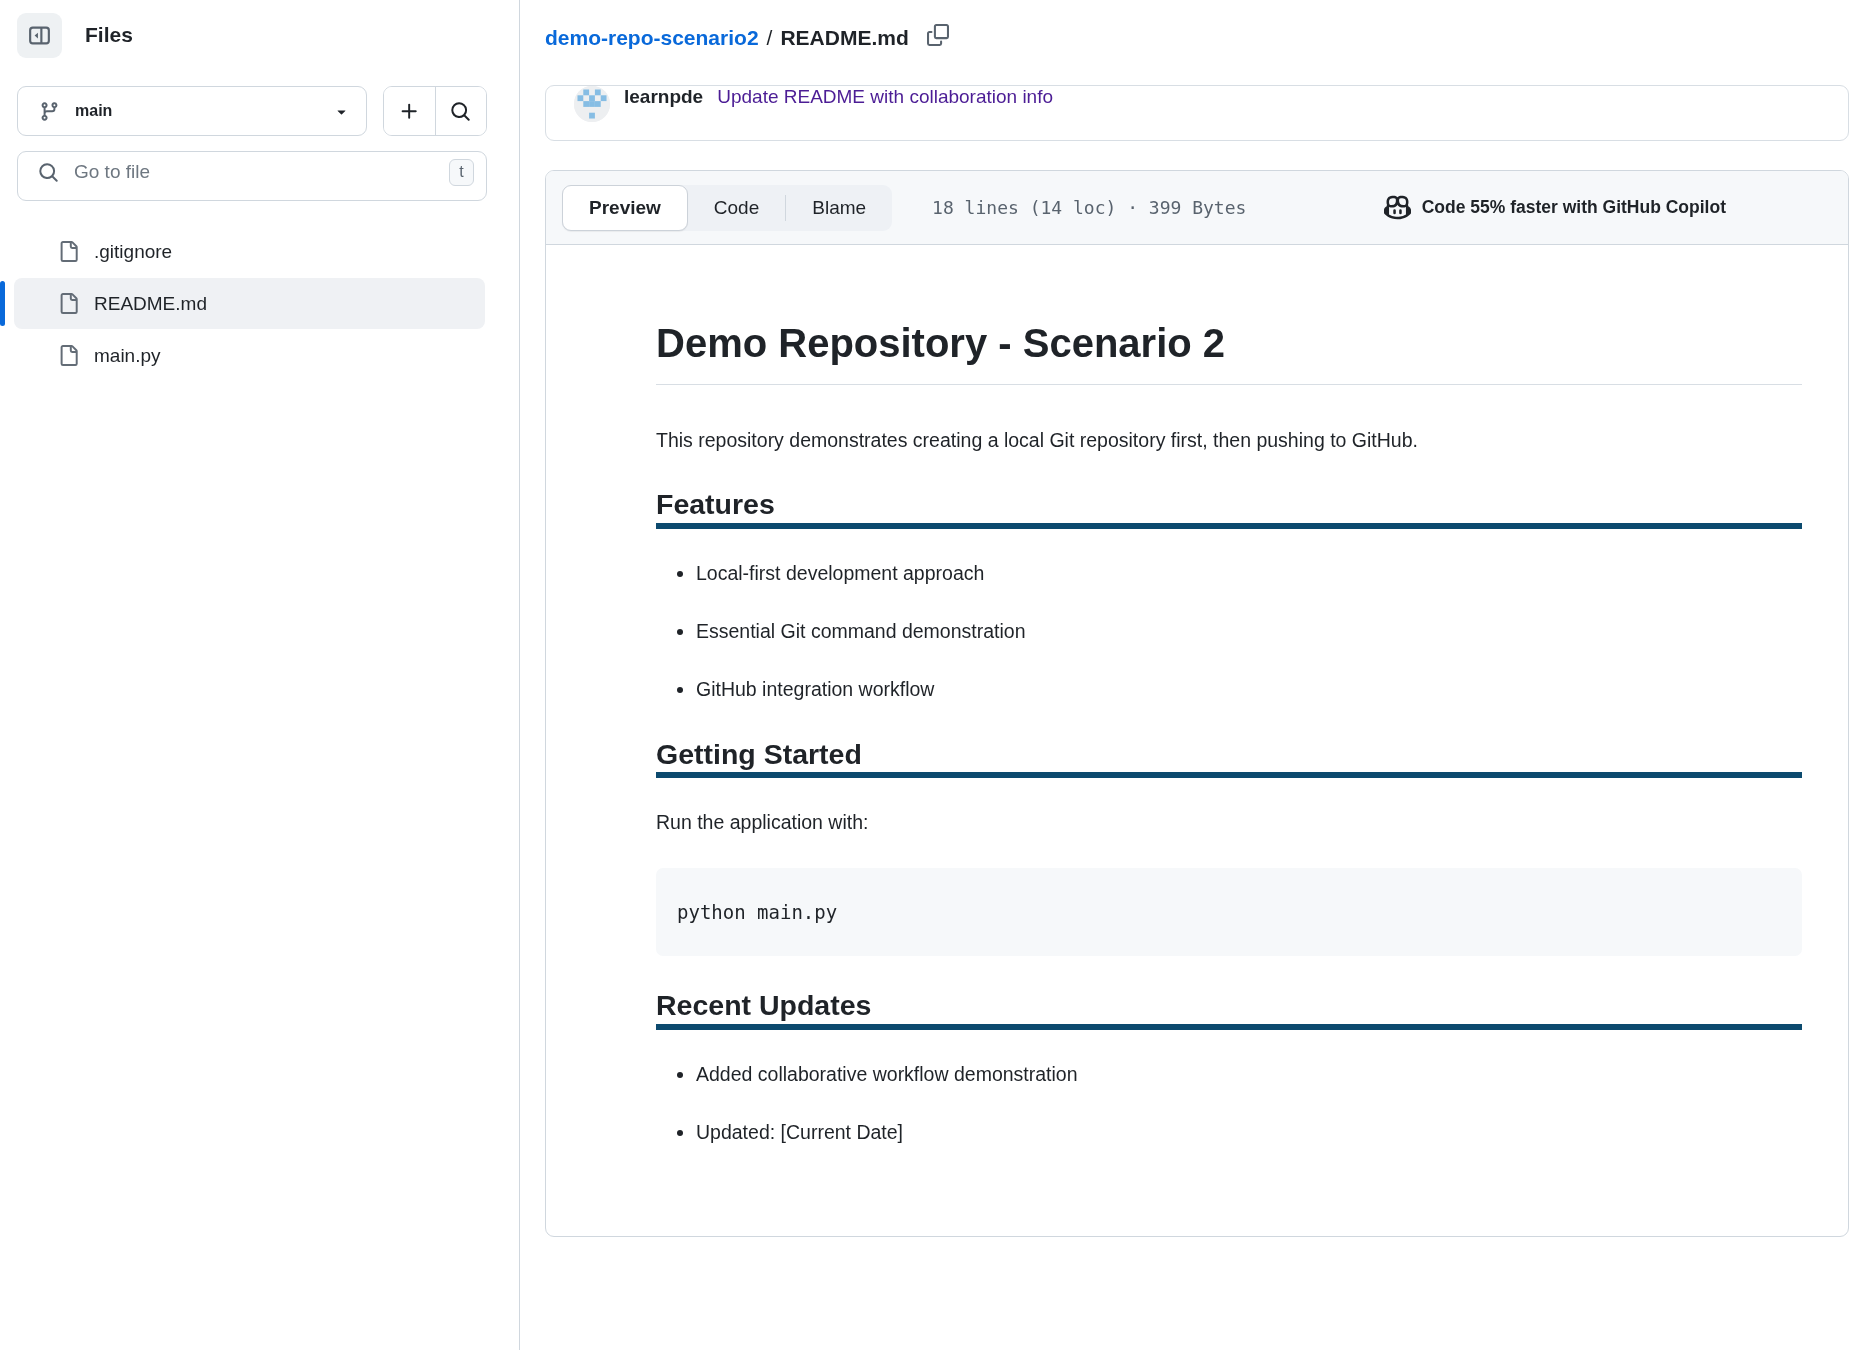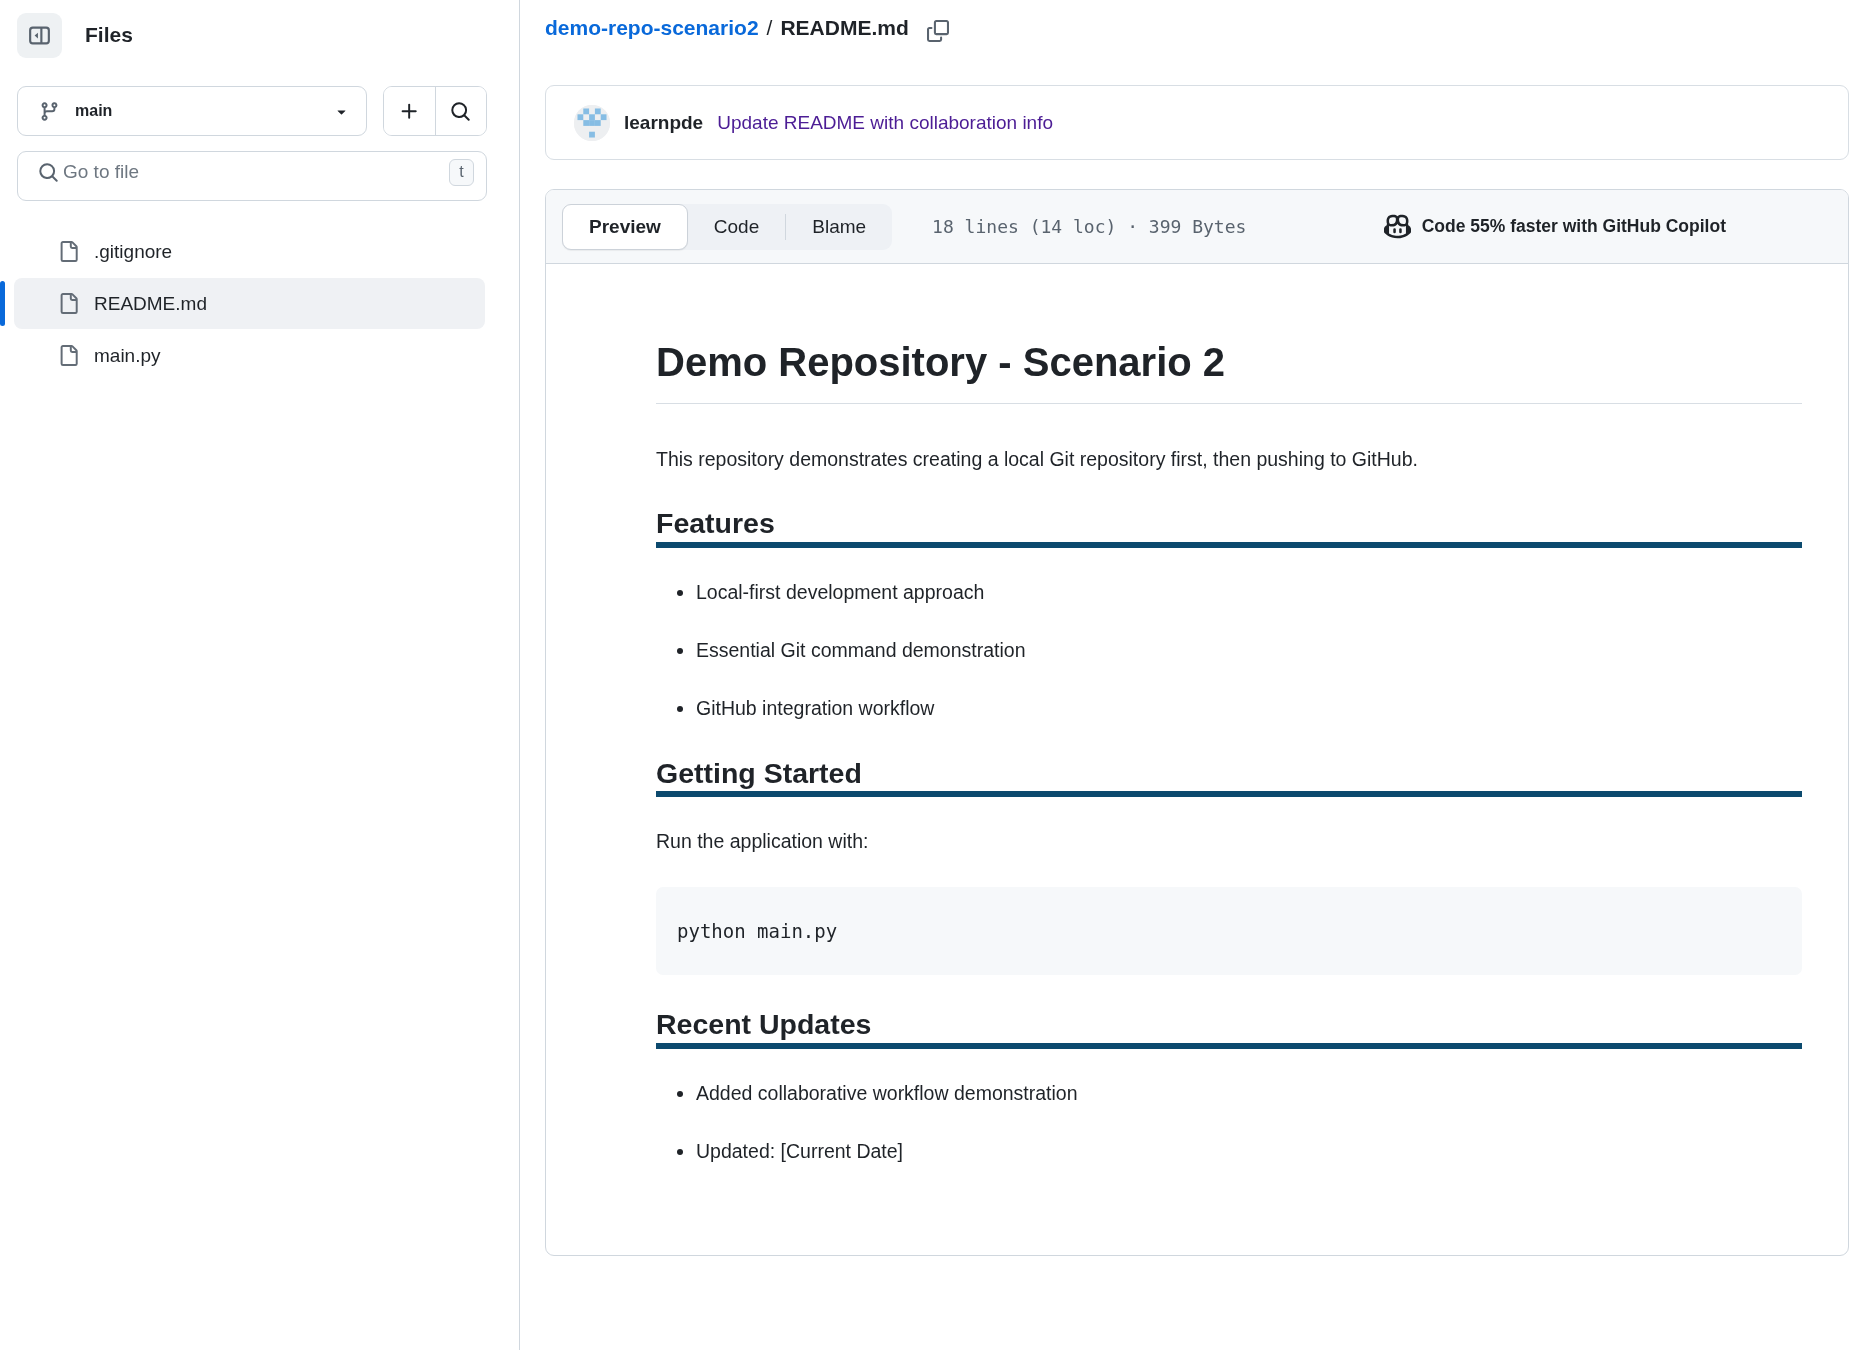--- a/index.html
+++ b/index.html
@@ -15,42 +15,42 @@
   .sidebar-title { font-size:21px; font-weight:700; }
   .branch-row { display:flex; gap:16px; height:50px; margin-bottom:15px; }
   .branch-select { flex:1; display:flex; align-items:center; gap:15px; background:#fff;
     border:1px solid #d0d7de; border-radius:9px; padding:0 16px 0 21px; cursor:pointer; }
   .branch-label { font-size:16px; font-weight:600; color:#1f2328; }
   .caret { margin-left:auto; }
   .btn-group { width:104px; display:flex; border:1px solid #d0d7de; border-radius:9px; overflow:hidden; background:#fff; }
   .btn-group button { flex:1; background:#fff; border:none; display:flex; align-items:center; justify-content:center; cursor:pointer; }
   .btn-group button + button { border-left:1px solid #d0d7de; }
   .goto { position:relative; height:50px; border:1px solid #d0d7de; border-radius:9px;
-    display:flex; align-items:center; gap:4px; padding:0 12px 8px 20px; margin-bottom:25px; background:#fff; }
+    display:flex; align-items:center; gap:15px; padding:0 12px 8px 20px; margin-bottom:25px; background:#fff; }
   .goto input { flex:1; border:none; outline:none; font-size:19px; font-family:inherit; color:#1f2328; background:transparent; }
   .goto input::placeholder { color:#6e7781; }
   .kbd { min-width:25px; height:27px; border:1px solid #d0d7de; border-radius:6px; background:#f6f8fa;
     color:#59636e; font-size:16px; display:flex; align-items:center; justify-content:center; padding:0 5px; }
   .file-tree { list-style:none; }
   .tree-row { position:relative; height:51px; display:flex; align-items:center; gap:15px;
     padding-left:44px; margin:1px 2px 1px -3px; border-radius:8px; font-size:19px; cursor:pointer; }
   .tree-row.selected { background:#eff1f4; }
   .tree-row .accent { position:absolute; left:-14px; top:3px; bottom:3px; width:5px;
     border-radius:3px; background:#0969da; }
 
   
   .main { position:absolute; left:520px; top:0; right:0; bottom:0; padding:16px 2px 0 25px; }
-  .breadcrumb { display:flex; align-items:flex-start; height:34px; margin-bottom:35px; font-size:21px; }
+  .breadcrumb { display:flex; align-items:flex-end; height:34px; margin-bottom:35px; font-size:21px; }
   .breadcrumb a { color:#0969da; font-weight:600; text-decoration:none; cursor:pointer; }
   .breadcrumb .sep { margin:0 8px; color:#1f2328; }
   .breadcrumb .file { font-weight:700; }
   .copy-btn { margin-left:14px; padding:4px; }
 
-  .commit-bar { height:75px; border:1px solid #d8dee4; border-radius:9px; display:flex;
-    align-items:center; padding:0 20px 0 28px; margin-bottom:29px; background:#fff; }
+  .commit-bar { height:56px; border:1px solid #d8dee4; border-radius:9px; display:flex;
+    padding:0 20px 0 28px; margin-bottom:29px; background:#fff; }
   .avatar { width:36px; height:36px; border-radius:50%; overflow:hidden; background:#edeff1;
     display:inline-flex; margin-right:14px; flex:none; }
   .commit-author { font-size:19px; font-weight:700; color:#1f2328; text-decoration:none; margin-right:14px; cursor:pointer; }
   .commit-msg { font-size:19px; color:#4c1d95; cursor:pointer; }
 
   .file-card { border:1px solid #d0d7de; border-radius:9px; background:#fff; }
   .file-header { height:74px; background:#f6f8fa; border-bottom:1px solid #d0d7de;
     border-radius:8px 8px 0 0; display:flex; align-items:center; padding:0 16px;gap:22px; }
   .seg { display:flex; align-items:center; height:46px; background:#eef1f5; border-radius:9px; }
   .seg-btn { height:46px; padding:0 26px; font-size:19px; font-family:inherit; color:#1f2328;

